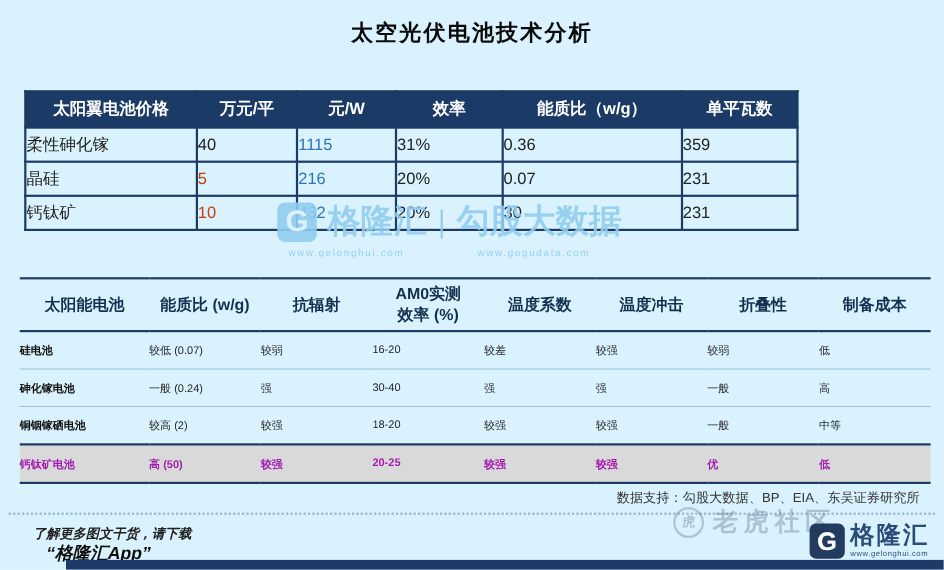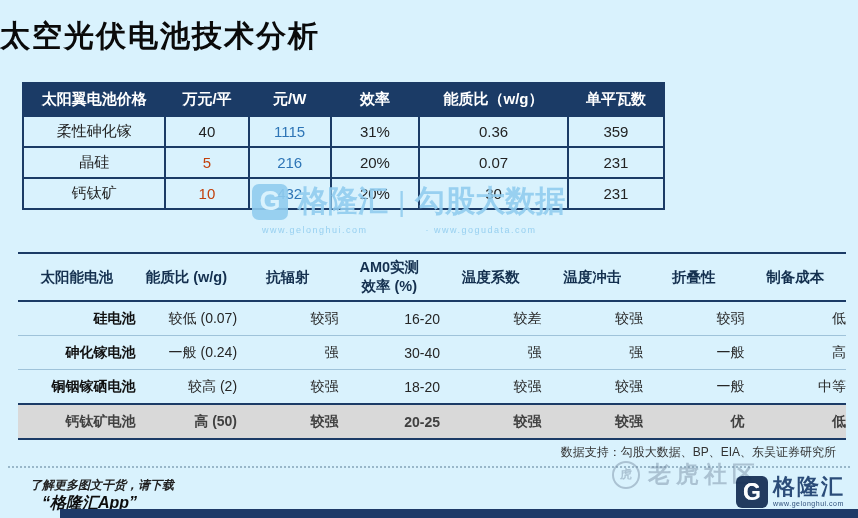--- a/index.html
+++ b/index.html
@@ -1,42 +1,42 @@
 <!DOCTYPE html>
 <html><head>
 <meta charset="utf-8">
 <style>
   html,body{margin:0;padding:0;}
   body{width:858px;height:518px;overflow:hidden;font-family:"Liberation Sans","DejaVu Sans",sans-serif;}
   .page{position:relative;width:858px;height:518px;background:#d9f2fd;overflow:hidden;}
 
-  .title{position:absolute;top:16px;left:0;width:100%;
-         font-size:30px;font-weight:900;color:#0a0a0a;letter-spacing:2px;}
+  .title{position:absolute;top:16px;left:0;width:100%;text-align:center;
+         font-size:20px;font-weight:900;color:#0a0a0a;letter-spacing:2px;}
 
   
   table{border-collapse:collapse;table-layout:fixed;}
-  .t1{position:absolute;left:22px;top:82px;width:643px;padding-left:10px;}
+  .t1{position:absolute;left:22px;top:82px;width:704px;padding-left:10px;}
   .t1 th{background:#1b3b66;color:#ffffff;font-weight:bold;font-size:15px;height:31px;
          border:2px solid #1b3b66;padding:0;text-align:center;}
-  .t1 td{border:2px solid #1b3b66;text-align:center;font-size:15px;height:29px;
+  .t1 td{border:2px solid #1b3b66;font-size:15px;height:29px;
          color:#222;padding:0;}
   .t1 td.blue{color:#2e75b6;}
   .t1 td.red{color:#c2410c;}
   .t1 col.c0{width:22.2%}.t1 col.c1{width:13%}.t1 col.c2{width:12.8%}
   .t1 col.c3{width:13.8%}.t1 col.c4{width:23.2%}.t1 col.c5{width:15%}
 
   
   .t2{position:absolute;left:18px;top:252px;width:828px;}
   .t2 th{border-top:2.5px solid #1b3b66;border-bottom:2.5px solid #1b3b66;
          font-size:14.5px;font-weight:bold;color:#14304f;height:46px;
          white-space:pre-line;vertical-align:middle;padding:0;text-align:center;}
-  .t2 td{height:33px;text-align:right;font-size:14px;color:#262626;
+  .t2 td{height:33px;text-align:left;font-size:10px;color:#262626;
          border-bottom:1px solid #9fc3da;padding:0;}
   .t2 td:first-child{font-weight:bold;color:#111;}
-  .t2 tr.hl td{background:#d9d9d9;color:#404040;font-weight:bold;
+  .t2 tr.hl td{background:#d9d9d9;color:#a21caf;font-weight:bold;
          border-top:2.5px solid #1b3b66;border-bottom:2.5px solid #1b3b66;margin-left:40px;}
   .t2 col.d0{width:14.2%}.t2 col.dn{width:12.257%}
 
   
   .source{position:absolute;top:444px;right:22px;font-size:12px;color:#333;}
   .dotline{position:absolute;top:466px;left:8px;right:8px;border-top:2px dotted #8fadc1;opacity:.85;}
   .promo1{position:absolute;top:477px;left:30px;font-size:12px;font-style:italic;font-weight:bold;color:#222;}
   .promo2{position:absolute;top:493px;left:42px;font-size:16px;font-style:italic;font-weight:bold;color:#0d0d0d;}
   .bbar{position:absolute;bottom:0;left:60px;right:0;height:9px;background:#1e3a68;}
 

